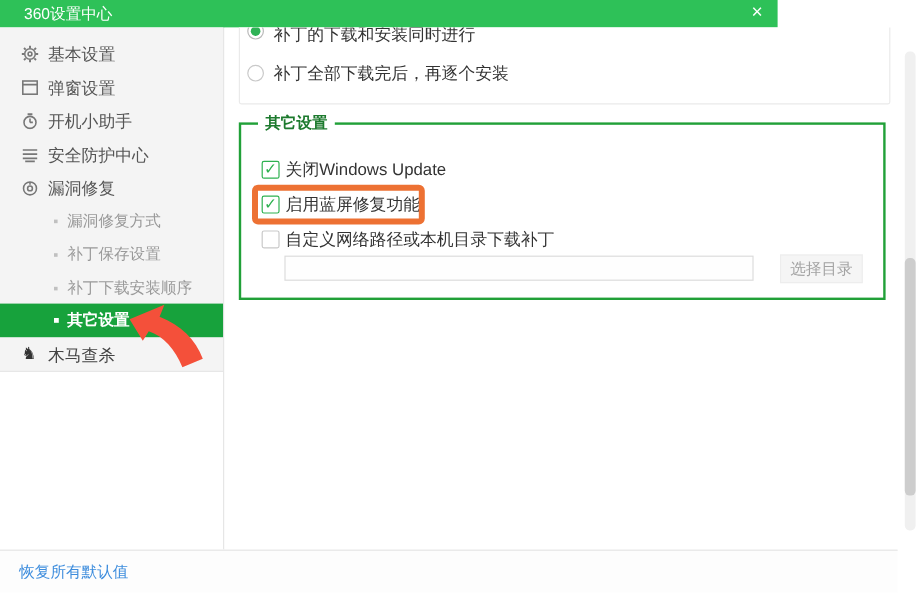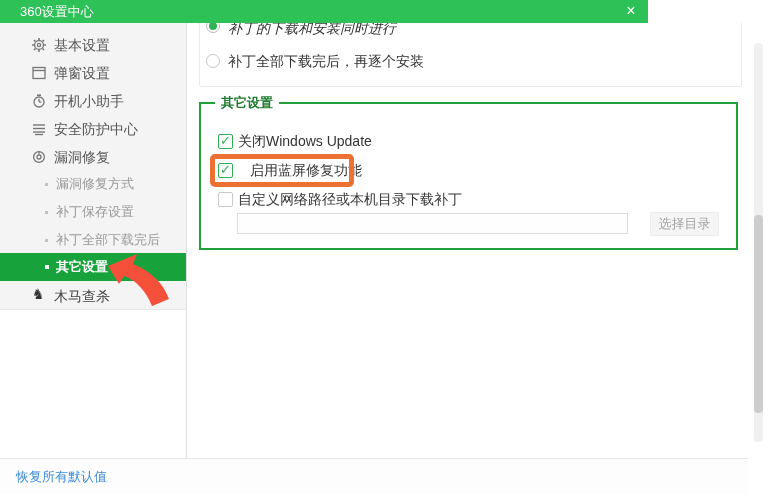--- a/index.html
+++ b/index.html
@@ -11,21 +11,21 @@
   .titlebar { position:absolute; left:0; top:0; width:648px; height:23px; background:#2ec158; }
   .titlebar .title { position:absolute; left:20px; top:0; line-height:23px; color:#fff; font-size:13px; }
   .close-btn { position:absolute; right:6px; top:0; width:22px; height:23px; color:#fff;
                font-size:16px; line-height:22px; text-align:center; cursor:pointer; }
 
   
   .sidebar { position:absolute; left:0; top:23px; width:186px; height:435px; background:#fff; }
   .sidebar-bg { position:absolute; left:0; top:0; width:186px; height:287px; background:#f4f4f4;
                 border-bottom:1px solid #e7e7e7; }
   .v-divider { position:absolute; left:186px; top:23px; width:1px; height:435px; background:#e0e0e0; }
-  .side-item { position:absolute; left:16px; width:186px; height:28px; color:#555; font-size:14px; cursor:pointer;padding-left:33px; }
+  .side-item { position:absolute; left:2px; width:186px; height:28px; color:#555; font-size:14px; cursor:pointer;padding-left:33px; }
   .side-item .ic { position:absolute; left:16px; top:7px; width:14px; height:14px; color:#777; }
   .side-item .lbl { position:absolute; left:38px; top:0; line-height:28px; }
   .sub-item { position:absolute; left:0; width:186px; height:28px; color:#999; font-size:13px; cursor:pointer; }
   .sub-item .dot { position:absolute; left:45px; top:13px; width:3px; height:3px; background:#c0c0c0; }
   .sub-item .lbl { position:absolute; left:56px; top:0; line-height:28px; }
   .sub-item.selected { background:#17a23c; color:#fff; font-weight:bold; }
   .sub-item.selected .dot { background:#fff; width:4px; height:4px; top:12px; }
   svg.icon { display:block; width:14px; height:14px; }
 
   
@@ -159,21 +159,21 @@
     <div class="sub-item" style="top:147px;">
       <span class="dot"></span>
       <span class="lbl">漏洞修复方式</span>
     </div>
     <div class="sub-item" style="top:175px;">
       <span class="dot"></span>
       <span class="lbl">补丁保存设置</span>
     </div>
     <div class="sub-item" style="top:203px;">
       <span class="dot"></span>
-      <span class="lbl">补丁全部下载完后</span>
+      <span class="lbl">补丁下载安装顺序</span>
     </div>
     <div class="sub-item selected" style="top:230px;">
       <span class="dot"></span>
       <span class="lbl">其它设置</span>
     </div>
 
     <div class="side-item" style="top:259px;">
       <span class="ic" style="top:5px;color:#333;font-size:14px;line-height:14px;">♞</span>
       <span class="lbl" style="color:#444;">木马查杀</span>
     </div>
@@ -185,38 +185,38 @@
     <path d="M4,15 L33,3 L29,13 C47,20 59,32 65,48 L48,55 C42,40 32,29 20,25 L15,33 Z" fill="#f4503a"></path>
   </svg>
 
   <div class="main">
 
     <div class="groupbox1"></div>
 
     <div class="radio on" style="left:19px; top:-4px;">
         <i></i>
       </div>
-    <div class="row-label" style="left:41px; top:-3px;font-style:italic;">补丁的下载和安装同时进行</div>
+    <div class="row-label" style="left:41px; top:-3px;">补丁的下载和安装同时进行</div>
 
     <div class="radio off" style="left:19px; top:31px;"></div>
     <div class="row-label" style="left:41px; top:30px;">补丁全部下载完后，再逐个安装</div>
 
     <div class="fieldset2">
       <span class="legend">其它设置</span>
     </div>
 
     <div class="checkbox checked" style="left:31px; top:111px;">
       <span class="mark">✓</span>
     </div>
     <div class="row-label" style="left:51px; top:110px;">关闭Windows Update</div>
 
     <div class="checkbox checked" style="left:31px; top:140px;">
       <span class="mark">✓</span>
     </div>
-    <div class="row-label" style="left:51px; top:139px;margin-left:12px;">启用蓝屏修复功能</div>
+    <div class="row-label" style="left:51px; top:139px;">启用蓝屏修复功能</div>
     <div class="hl-box"></div>
 
     <div class="checkbox unchecked" style="left:31px; top:169px;"></div>
     <div class="row-label" style="left:51px; top:168px;">自定义网络路径或本机目录下载补丁</div>
 
     <input class="path-input" type="text" placeholder="" style="">
     <div class="dir-btn">选择目录</div>
 
     <div class="sb-track"></div>
     <div class="sb-thumb"></div>

